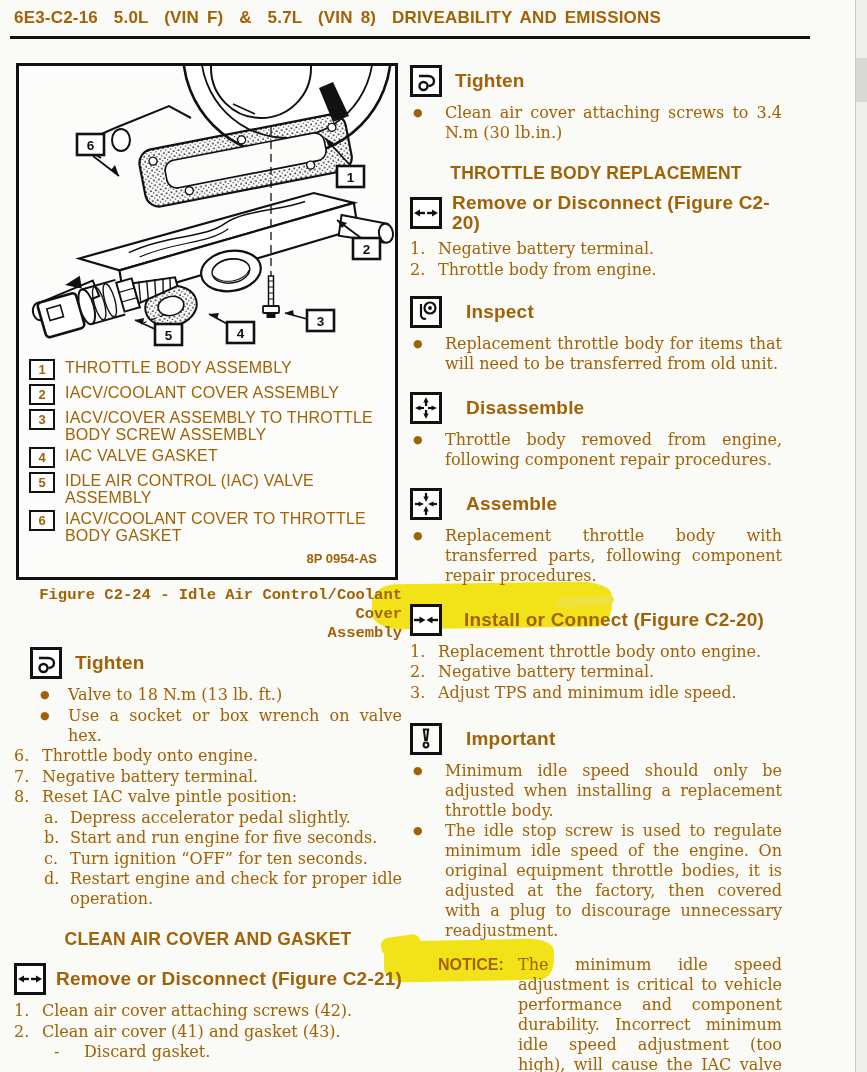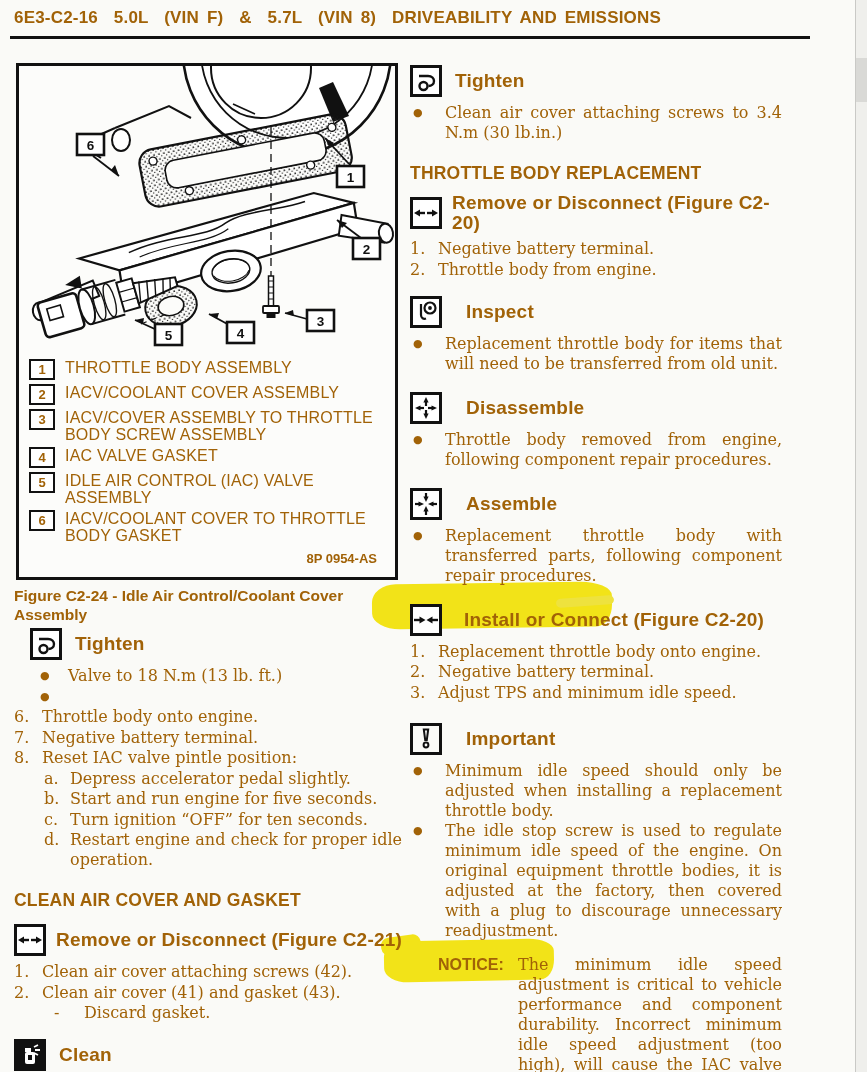--- a/index.html
+++ b/index.html
@@ -24,30 +24,30 @@
 
   
   .figbox { width:376px; border:3px solid #111; background:#fcfcfa; margin-left:2px; }
   .diagram { display:block; width:376px; height:290px; }
   .legend { padding:2px 8px 4px 10px; }
   .leg-row { display:flex; margin-bottom:3px; align-items:flex-start; }
   .leg-num { flex:none; width:22px; height:17px; border:2px solid #111; font-family:"Liberation Sans", sans-serif;
              font-weight:bold; font-size:13px; line-height:17px; text-align:center; margin-right:10px; margin-top:1px; background:#fff; }
   .leg-txt { font-family:"Liberation Sans", sans-serif; font-weight:normal; font-size:16px; line-height:16.5px; letter-spacing:0.2px; padding-top:2px; }
   .part-no { text-align:right; font-family:"Liberation Sans", sans-serif; font-weight:bold; font-size:13px; padding:2px 10px 4px 0; }
-  .caption { text-align:left; font-family:Liberation Sans, sans-serif; font-weight:bold; font-size:15.5px; line-height:19px; margin-top:6px; }
+  .caption { text-align:right; font-family:Liberation Mono, monospace; font-weight:bold; font-size:15.5px; line-height:19px; margin-top:6px; }
 
   
   .h-row { display:flex; align-items:center; margin:10px 0 6px 0; position:relative; }
   .h-row .gap { width:13px; flex:none; }
   .icon-box { flex:none; width:32px; height:32px; border:3px solid #111; background:#fff; box-sizing:border-box;
               display:flex; align-items:center; justify-content:center; }
   .icon-box.inv { background:#111; }
   .h-label { font-family:"Liberation Sans", sans-serif; font-weight:bold; font-size:19px; letter-spacing:0.2px; }
-  .sec-head { font-family:"Liberation Sans", sans-serif; font-weight:bold; font-size:17.5px; letter-spacing:0.2px; margin:20px 0 8px 0; }
+  .sec-head { font-family:"Liberation Sans", sans-serif; font-weight:bold; font-size:17.5px; letter-spacing:0.2px; margin:20px 0 8px 0;text-align:center; }
 
   
   .li { display:flex; margin-bottom:0.5px; }
   .li .m { flex:none; }
   .li .t { flex:1; text-align:justify; }
   .num .m { width:28px; }
   .blt1 .m { width:28px; padding-left:26px; font-size:11px; }
   .blt2 .m { width:32px; padding-left:3px;  font-size:11px; }
   .sub .m { width:26px; margin-left:30px; }
   .dash .m { width:30px; margin-left:40px; }
@@ -233,20 +233,21 @@
       </span>
       <span class="gap"></span>
       <span class="h-label">Tighten</span>
     </div>
     <div class="li blt1">
         <span class="m">●</span>
         <span class="t">Valve to 18 N.m (13 lb. ft.)</span>
       </div>
     <div class="li blt1">
         <span class="m">●</span>
+        <span class="t">Use a socket or box wrench on valve hex.</span>
       </div>
 
     <div class="li num">
         <span class="m">6.</span>
         <span class="t">Throttle body onto engine.</span>
       </div>
     <div class="li num">
         <span class="m">7.</span>
         <span class="t">Negative battery terminal.</span>
       </div>

